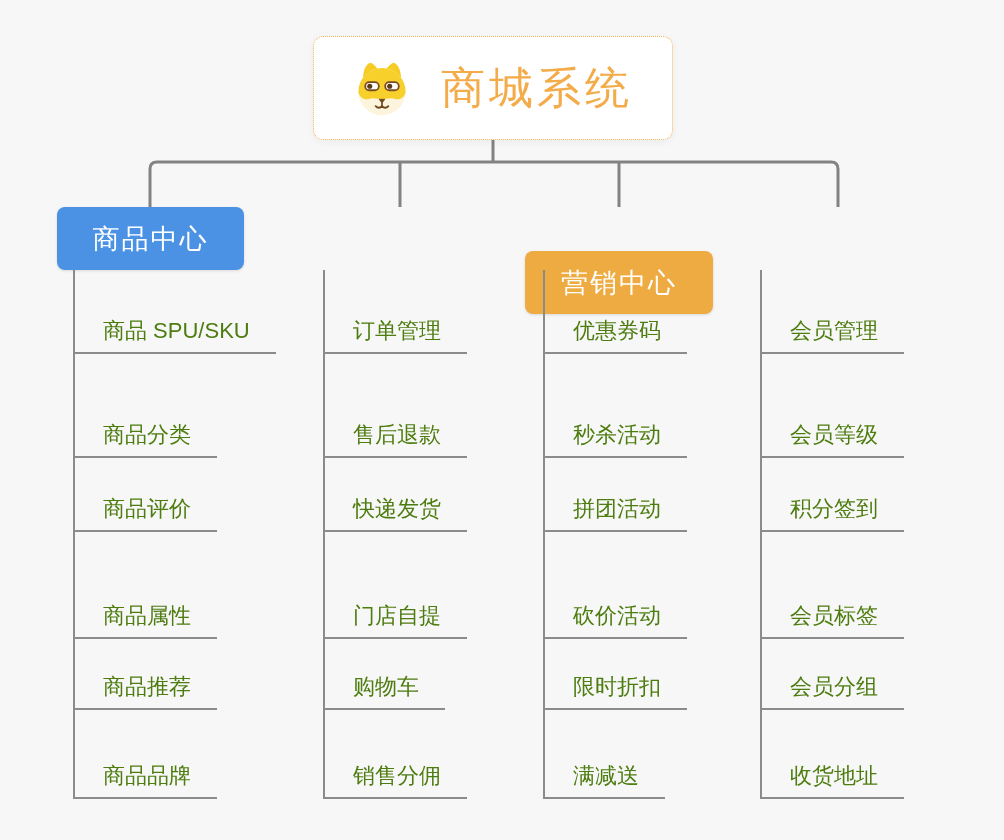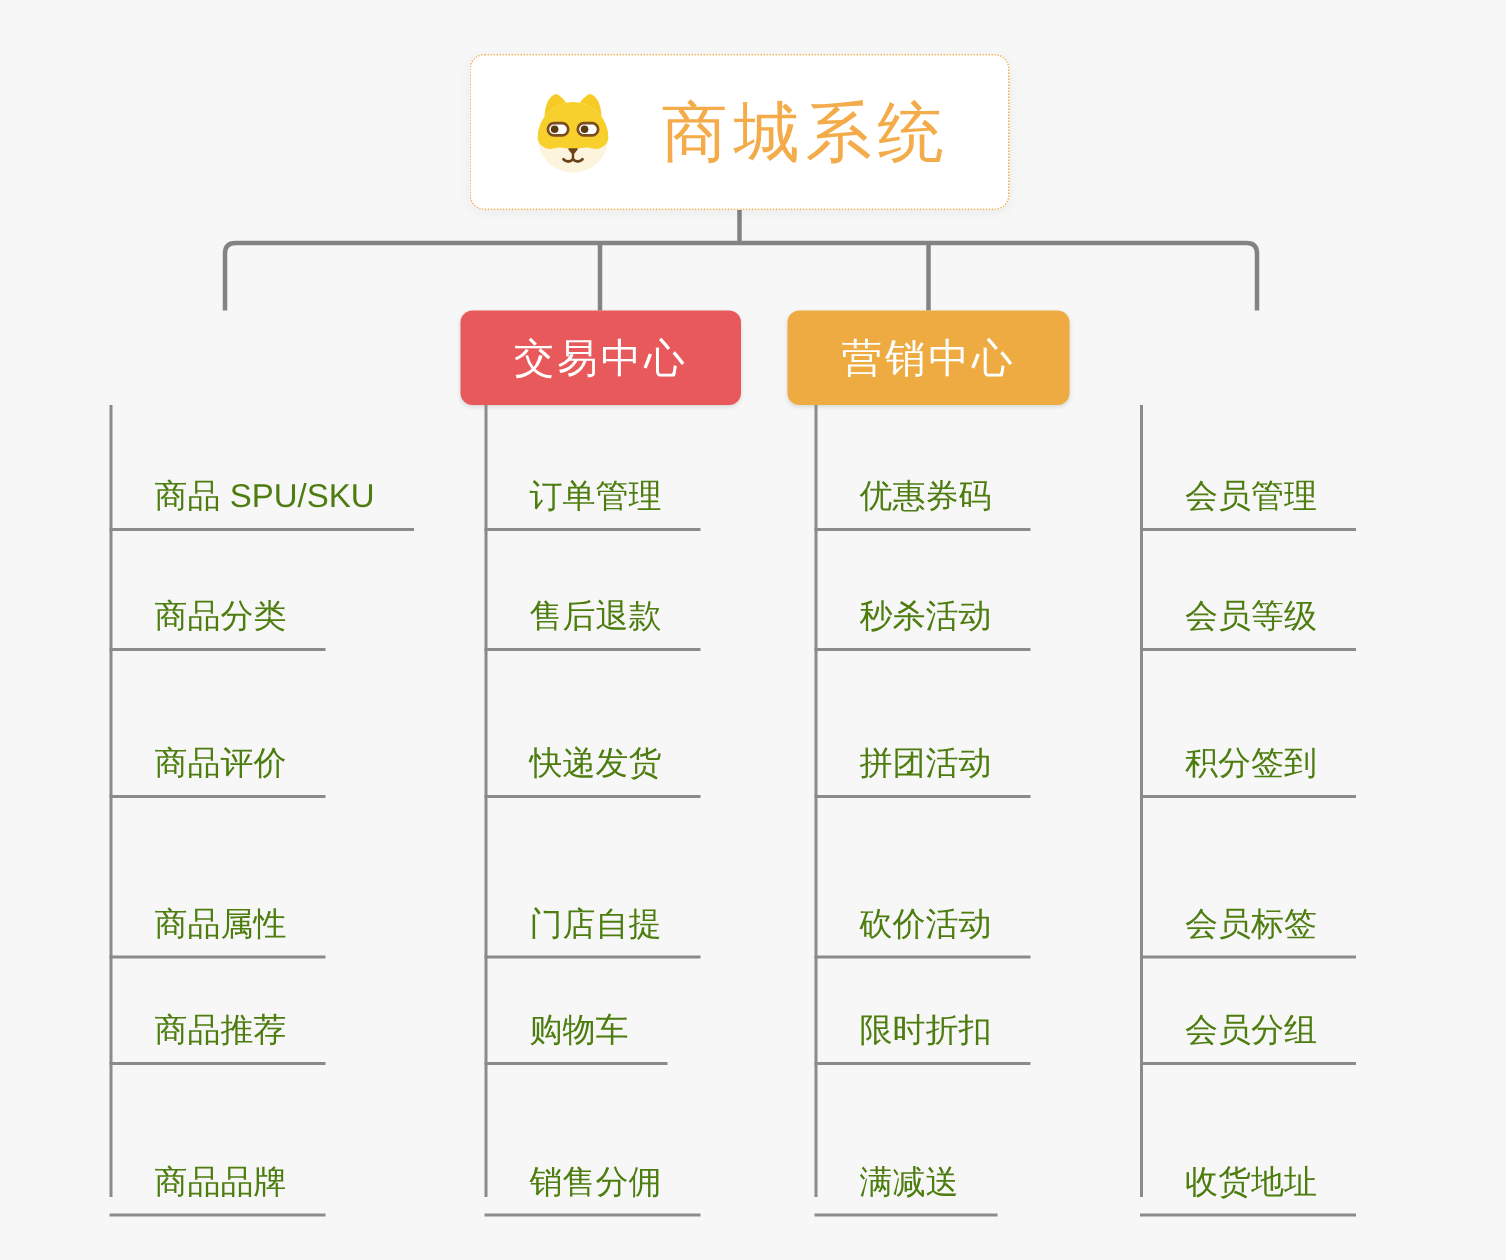--- a/index.html
+++ b/index.html
@@ -63,25 +63,25 @@
     position:absolute;left:0;
     padding:0 26px 6px 30px;
     line-height:30px;
     font-size:22px;
     color:#4d7c0f;
     border-bottom:2px solid var(--line,#8b8b8b);
     white-space:nowrap;
     width:max-content;
   }
   .leaf:nth-child(1){top:46px;}
-  .leaf:nth-child(2){top:126px;}
+  .leaf:nth-child(2){top:150px;}
   .leaf:nth-child(3){top:224px;}
   .leaf:nth-child(4){top:331px;}
   .leaf:nth-child(5){top:402px;}
-  .leaf:nth-child(6){top:503px;}
+  .leaf:nth-child(6){top:491px;}
 </style>
 </head>
 <body>
 
 <div class="canvas">
 
   <svg class="connector-svg" viewBox="0 0 1004 840" xmlns="http://www.w3.org/2000/svg">
     <path d="M493 140 L493 162" fill="none" stroke-width="3" stroke="#838383"></path>
     <path d="M150 207 L150 169 Q150 162 157 162 L831 162 Q838 162 838 169 L838 207" fill="none" stroke-width="3" stroke="#838383"></path>
     <path d="M400 162 L400 207" fill="none" stroke-width="3" stroke="#838383"></path>
@@ -98,22 +98,22 @@
       <rect x="35.5" y="25.5" width="15" height="9" rx="4.5" fill="#ffffff" stroke="#7a4e22" stroke-width="2"></rect>
       <circle cx="18.5" cy="30" r="2.8" fill="#5c3a14"></circle>
       <circle cx="40.5" cy="30" r="2.8" fill="#5c3a14"></circle>
       <path d="M29 44.5 L35 44.5 L32 48.5 Z" fill="#6b4519" stroke="#6b4519" stroke-width="1" stroke-linejoin="round"></path>
       <path d="M32 48.5 L32 52" stroke="#6b4519" stroke-width="1.8" stroke-linecap="round"></path>
       <path d="M25 52 Q28.5 55.5 32 52 Q35.5 55.5 39 52" stroke="#6b4519" stroke-width="2" fill="none" stroke-linecap="round"></path>
     </svg>
     <span class="root-title" style="color: rgb(243, 172, 73);">商城系统</span>
   </div>
 
-  <div class="branch-box" style="left: 307px; width: 187px; background-color: rgb(232, 89, 91);">交易中心</div>
-  <div class="branch-box" style="left: 525px; width: 188px; background-color: rgb(237, 171, 65);">营销中心</div>
+  <div class="branch-box" style="left: 57px; width: 187px; background-color: rgb(75, 146, 229);">商品中心</div>
+  <div class="branch-box" style="left: 525px; width: 188px; background-color: rgb(237, 171, 65); margin-top: 44px;">营销中心</div>
 
   <div class="column" style="left:73px;">
     <div class="leaf">商品 SPU/SKU</div>
     <div class="leaf">商品分类</div>
     <div class="leaf">商品评价</div>
     <div class="leaf">商品属性</div>
     <div class="leaf">商品推荐</div>
     <div class="leaf">商品品牌</div>
   </div>
 

